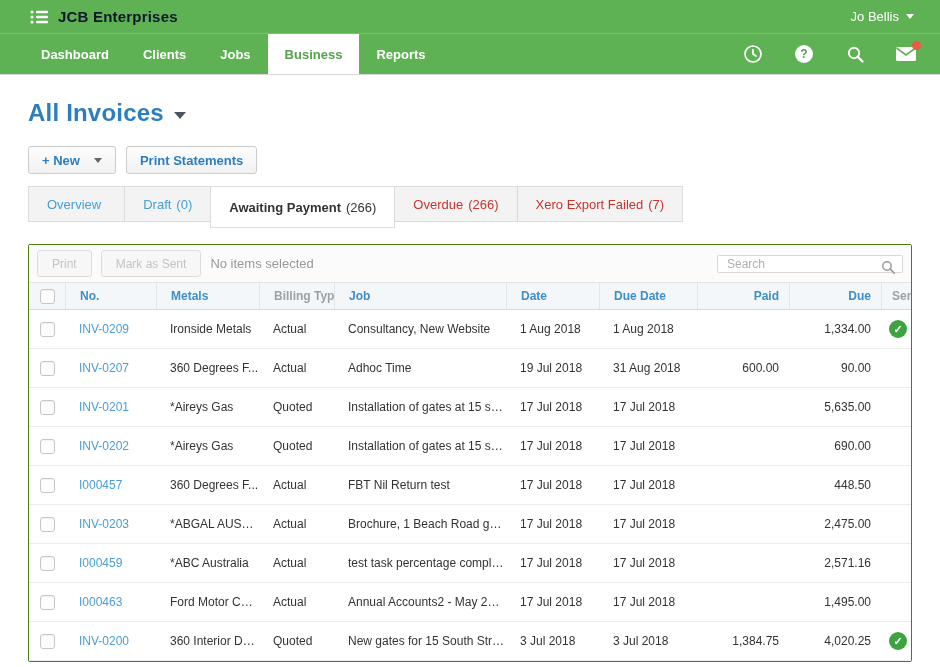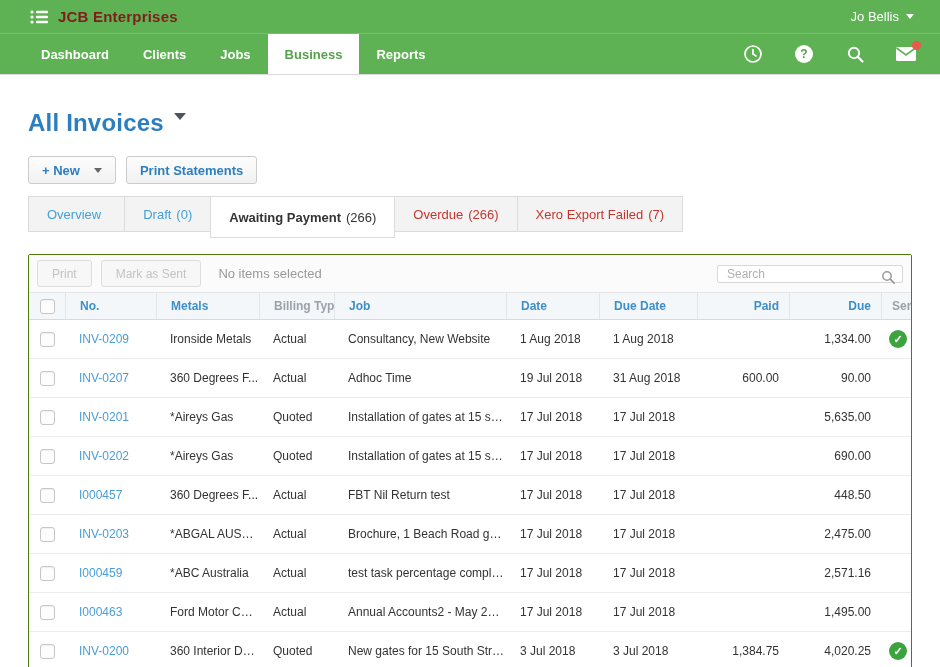--- a/index.html
+++ b/index.html
@@ -4,40 +4,40 @@
 <style>
   * { margin:0; padding:0; box-sizing:border-box; }
   html,body { width:940px; height:667px; overflow:hidden; background:#fff;
     font-family:"Liberation Sans", sans-serif; color:#333; }
 
   
   .header { background:#5eb253; box-shadow:0 1px 0 #d9d9d9; }
   .topbar { height:34px; display:flex; align-items:center; padding:0 26px 0 30px;
     border-bottom:1px solid rgba(255,255,255,0.18); }
   .app-icon { display:inline-flex; margin-right:9px; }
-  .app-title { color:#7f1d1d; font-size:15px; font-weight:bold; letter-spacing:.2px; }
+  .app-title { color:#0f172a; font-size:15px; font-weight:bold; letter-spacing:.2px; }
   .user-menu { margin-left:auto; display:flex; align-items:center; gap:7px; cursor:pointer; }
   .user-name { color:#fff; font-size:13px; }
   .caret { width:0; height:0; border-left:4px solid transparent; border-right:4px solid transparent; border-top:5px solid #fff; }
 
   .navbar { height:40px; display:flex; align-items:stretch; padding:0 22px 0 24px; }
   .nav-item { display:flex; align-items:center; padding:0 17px; color:#fff; font-size:13px;
     font-weight:bold; text-decoration:none; cursor:pointer; }
   .nav-item.active { background:#fff; color:#56a14b; }
   .nav-icons { margin-left:auto; display:flex; align-items:center; gap:27px; }
   .nav-icon-btn { position:relative; display:inline-flex; align-items:center; justify-content:center;
     width:24px; height:24px; cursor:pointer; }
   .help-circle { width:18px; height:18px; border-radius:50%; background:#fff; color:#56a14b;
     font-size:12px; font-weight:bold; display:flex; align-items:center; justify-content:center; }
   .badge-dot { position:absolute; top:-1px; right:-3px; width:9px; height:9px; border-radius:50%;
     background:#e9594c; }
 
   
   .content { padding:0 28px; }
-  .title-row { margin-top:35px; display:flex; gap:10px; }
+  .title-row { margin-top:25px; display:flex; align-items:center; gap:10px; }
   .page-title { font-size:24px; font-weight:bold; color:#2d7ebf; letter-spacing:.2px; }
   .title-caret { width:0; height:0; border-left:6px solid transparent; border-right:6px solid transparent;
     border-top:7px solid #4a5560; cursor:pointer; margin-top:4px; }
 
   .action-row { margin-top:19px; display:flex; gap:10px; }
   .btn { display:inline-flex; align-items:center; gap:14px; height:28px; padding:0 13px;
     font-family:inherit; font-size:13px; font-weight:bold; color:#2d7ebf; cursor:pointer;
     background:linear-gradient(#fdfdfd,#f1f1f1); border:1px solid #ccc; border-radius:3px; }
   .btn .caret { border-top-color:#666; }
 
@@ -52,21 +52,21 @@
   .tab--active { background:#fff; height:42px; position:relative; z-index:2; }
   .tab--active .tab-name { color:#333; font-weight:bold; }
   .tab--active .tab-count { color:#333; }
 
   
   .panel { margin-top:16px; border:1px solid #4d7c0f; border-radius:2px; background:#737373; }
   .panel-toolbar { display:flex; align-items:center; gap:9px; padding:5px 8px; height:37px;
     background:#fbfbfb; }
   .btn-disabled { height:27px; padding:0 14px; font-family:inherit; font-size:12px; color:#c3c3c3;
     background:#f7f7f7; border:1px solid #ddd; border-radius:3px; cursor:default; }
-  .toolbar-status { color:#999; font-size:13px; margin-left:8px;text-align:right; }
+  .toolbar-status { color:#999; font-size:13px; margin-left:0;text-align:right; }
   .search-wrap { margin-left:auto; position:relative; }
   .search-input { width:186px; height:18px; border:1px solid #d8d8d8; border-radius:2px;
     padding:0 28px 0 9px; font-family:inherit; font-size:12px; color:#333; background:#fff; }
   .search-input::placeholder { color:#b0b0b0; }
   .search-wrap svg { position:absolute; right:7px; top:6px; }
 
   .grid { display:grid; grid-template-columns:36px 91px 103px 75px 172px 93px 98px 92px 92px minmax(0,1fr); }
   .ghead { background:#f4f7f9; border-top:1px solid #e4e4e4; border-bottom:1px solid #d9d9d9; height:28px; }
   .ghead .hcell { display:flex; align-items:center; padding-left:14px; font-size:12px; font-weight:bold;
     color:#3d8fc9; border-left:1px solid #e3e6e8; overflow:hidden; white-space:nowrap; }

